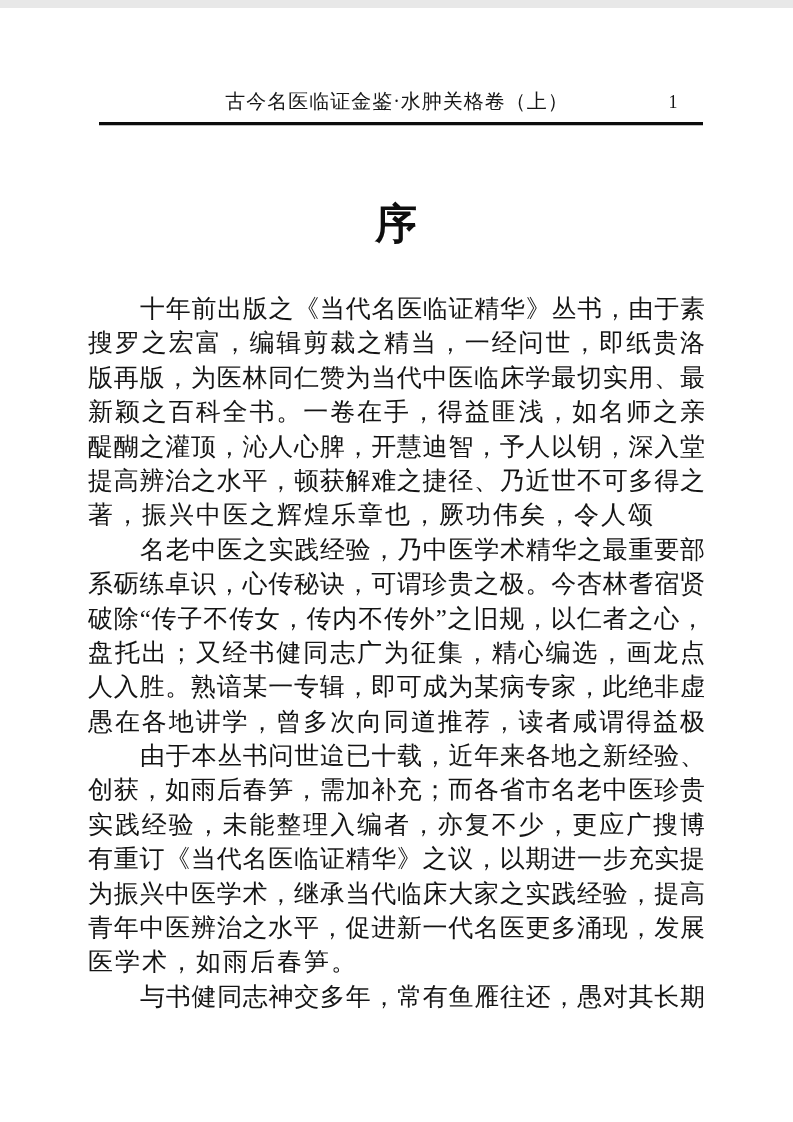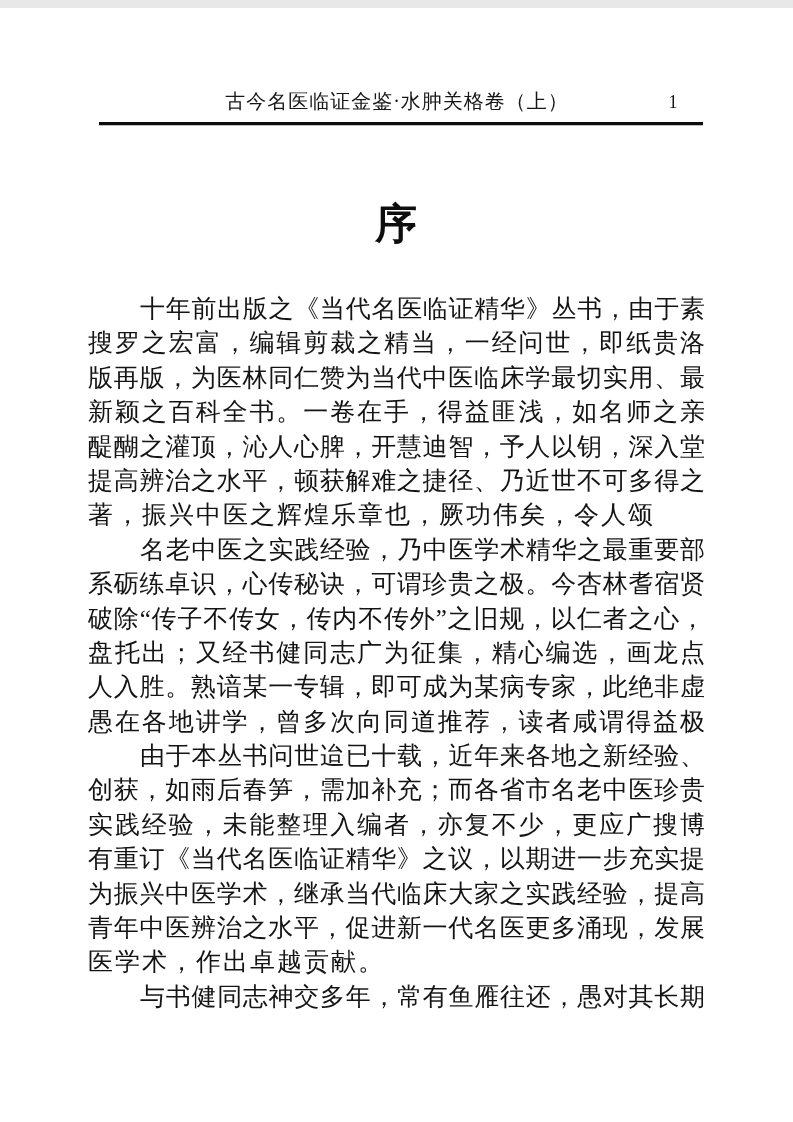--- a/index.html
+++ b/index.html
@@ -111,17 +111,17 @@
     <p class="line">破除“传子不传女，传内不传外”之旧规，以仁者之心，和</p>
     <p class="line">盘托出；又经书健同志广为征集，精心编选，画龙点睛，引</p>
     <p class="line">人入胜。熟谙某一专辑，即可成为某病专家，此绝非虚夸。</p>
     <p class="line">愚在各地讲学，曾多次向同道推荐，读者咸谓得益极大。</p>
     <p class="line indent">由于本丛书问世迨已十载，近年来各地之新经验、新</p>
     <p class="line">创获，如雨后春笋，需加补充；而各省市名老中医珍贵之</p>
     <p class="line">实践经验，未能整理入编者，亦复不少，更应广搜博采，而</p>
     <p class="line">有重订《当代名医临证精华》之议，以期进一步充实提高，</p>
     <p class="line">为振兴中医学术，继承当代临床大家之实践经验，提高中</p>
     <p class="line">青年中医辨治之水平，促进新一代名医更多涌现，发展中</p>
-    <p class="line nofill">医学术，作出卓越贡献。</p>
+    <p class="line nofill">医学术，如雨后春笋。</p>
     <p class="line indent">与书健同志神交多年，常有鱼雁往还，愚对其长期埋</p>
   </main>
 
 </div>
 
 </body></html>

